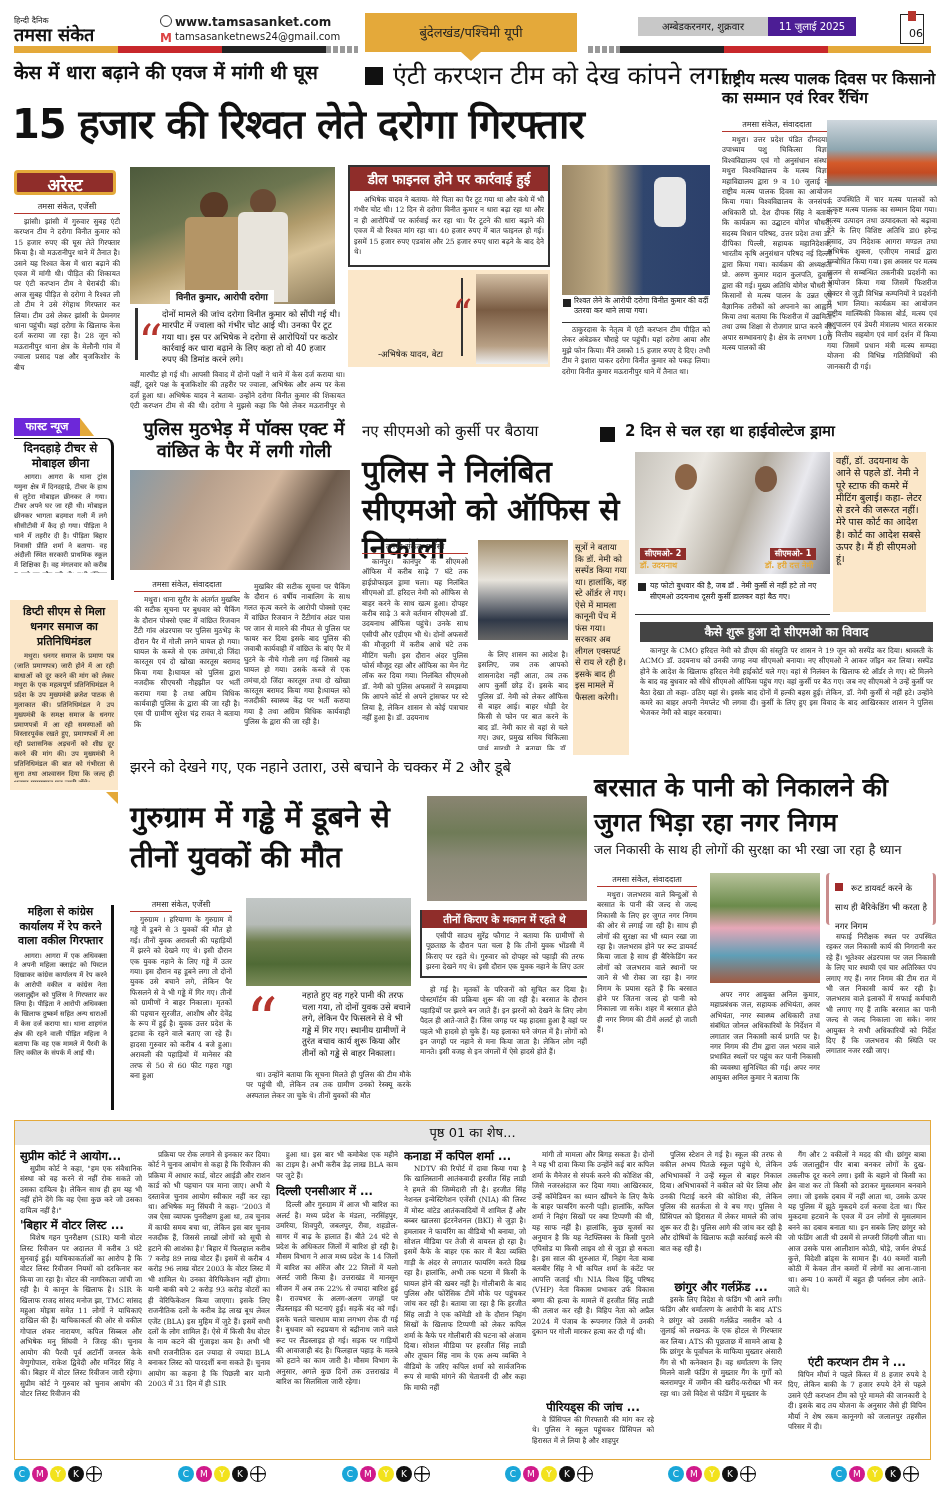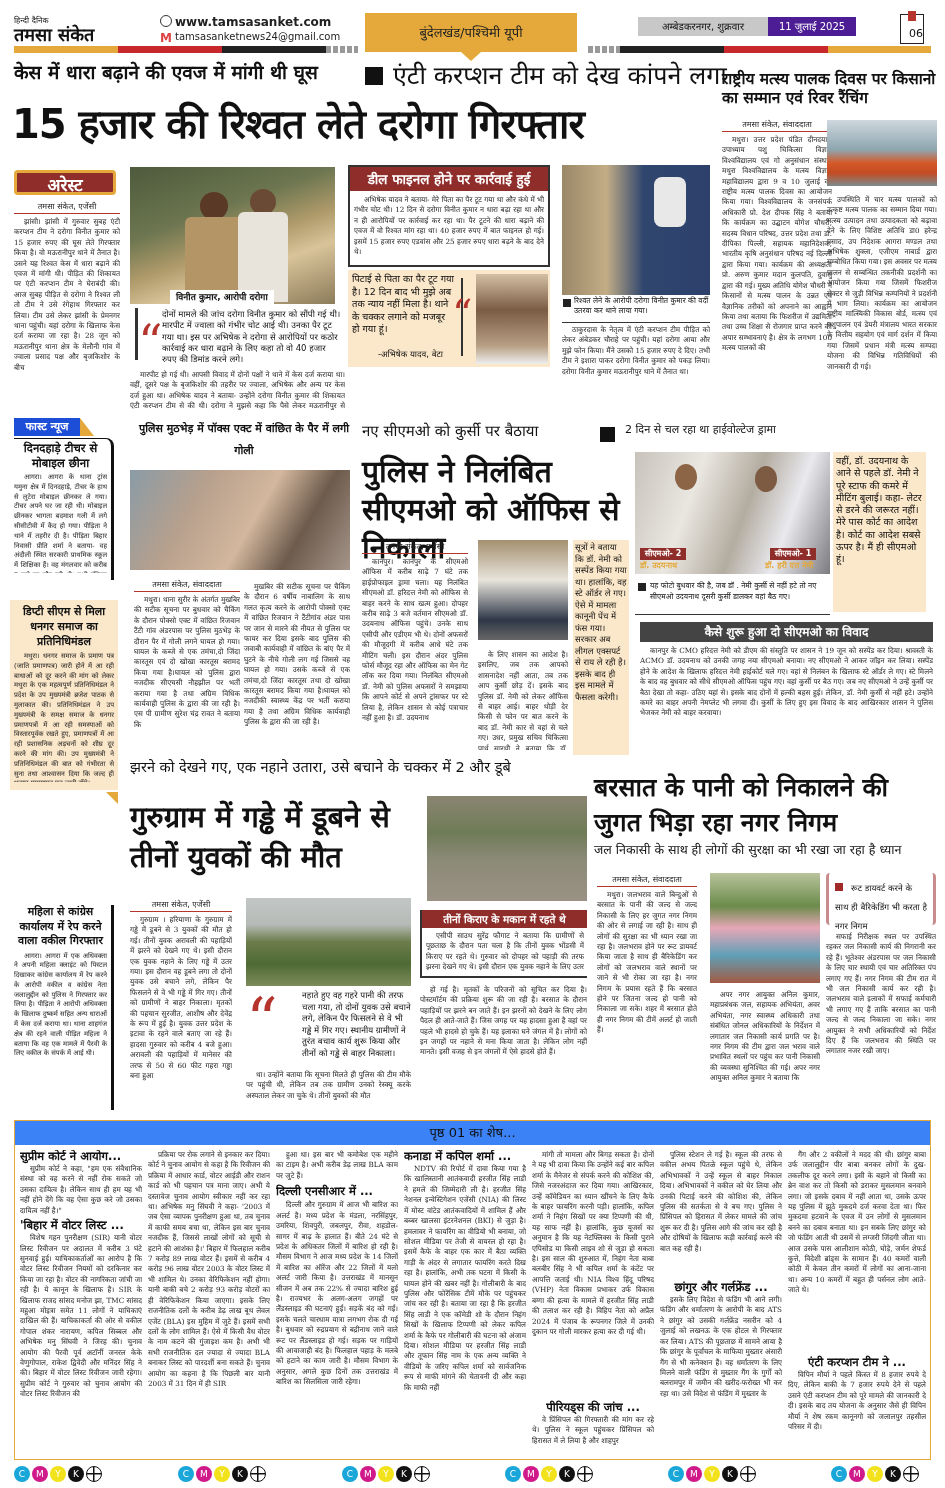--- a/index.html
+++ b/index.html
@@ -80,21 +80,20 @@
     <p>मारपीट हो गई थी। आपसी विवाद में दोनों पक्षों ने थाने में केस दर्ज कराया था। वहीं, दूसरे पक्ष के बृजकिशोर की तहरीर पर ज्वाला, अभिषेक और अन्य पर केस दर्ज हुआ था। अभिषेक यादव ने बताया- उन्होंने दरोगा विनीत कुमार की शिकायत एंटी करप्शन टीम से की थी। दरोगा ने मुझसे कहा कि पैसे लेकर मऊरानीपुर से अंबेडकर चौराहे पर बुलाया। निरीक्षक</p>
   </div>
 
 <div class="bordered" style="left:348px;top:165px;width:202px;height:102px;border-width:2px">
   <div class="redbox" style="left:0;top:0;width:198px;height:24px;font-size:13.5px;line-height:24px">डील फाइनल होने पर कार्रवाई हुई</div>
   <div class="txt" style="position:absolute;left:4px;top:28px;width:190px;height:70px;overflow:hidden">
       <p>अभिषेक यादव ने बताया- मेरे पिता का पैर टूट गया था और कंधे में भी गंभीर चोट थी। 12 दिन से दरोगा विनीत कुमार न धारा बढ़ा रहा था और न ही आरोपियों पर कार्रवाई कर रहा था। पैर टूटने की धारा बढ़ाने की एवज में वो रिश्वत मांग रहा था। 40 हजार रुपए में बात फाइनल हो गई। इसमें 15 हजार रुपए एडवांस और 25 हजार रुपए धारा बढ़ने के बाद देने थे।</p>
     </div>
 </div>
 <div class="abs" style="left:348px;top:270px;width:202px;height:97px;background:#fbe7c9">
-  <div class="hd" style="position:absolute;left:4px;top:3px;width:102px;font-size:9.5px;font-weight:normal;line-height:12.5px">पिटाई से पिता का पैर टूट गया है। 12 दिन बाद भी मुझे अब तक न्याय नहीं मिला है। थाने के चक्कर लगाने को मजबूर हो गया हूं।</div>
   <div class="hd" style="position:absolute;left:30px;top:80px;font-size:8.5px;font-weight:normal">-अभिषेक यादव, बेटा</div>
   <div style="position:absolute;left:113px;top:8px;width:2px;height:78px;background:#333"></div>
   <div style="position:absolute;left:104px;top:24px;font-size:40px;color:#b5352d;font-family:'DejaVu Serif',serif;line-height:1">“</div>
   <div style="position:absolute;left:128px;top:4px;width:72px;height:90px;background:linear-gradient(#d4bfa4,#7a5c43 40%,#b8a085 80%,#eee)"></div>
 </div>
 
 <div class="photo" style="left:562px;top:165px;width:148px;height:130px;background:linear-gradient(90deg,#9b8867 0%,#c2ad86 30%,#30466e 55%,#2c406b 100%)">
   <div style="position:absolute;left:92px;top:12px;width:32px;height:50px;background:#e8e8e8;border-radius:8px"></div>
 </div>
 <div class="abs" style="left:563px;top:299px;width:8px;height:8px;background:#222"></div>
@@ -109,21 +108,21 @@
   <div class="byline">तमसा संकेत, संवाददाता</div>
   <div class="txt" style="height:285px;overflow:hidden">
       <p>मथुरा। उत्तर प्रदेश पंडित दीनदयाल उपाध्याय पशु चिकित्सा विज्ञान विश्वविद्यालय एवं गो अनुसंधान संस्थान मथुरा विश्वविद्यालय के मत्स्य विज्ञान महाविद्यालय द्वारा 9 व 10 जुलाई को राष्ट्रीय मत्स्य पालक दिवस का आयोजन किया गया। विश्वविद्यालय के जनसंपर्क अधिकारी प्रो. देश दीपक सिंह ने बताया कि कार्यक्रम का उद्घाटन योगेश चौधरी, सदस्य विधान परिषद, उत्तर प्रदेश तथा डा. दीपिका पिल्ली, सहायक महानिदेशक, भारतीय कृषि अनुसंधान परिषद नई दिल्ली द्वारा किया गया। कार्यक्रम की अध्यक्षता प्रो. अरुण कुमार मदान कुलपति, दुवासु द्वारा की गई। मुख्य अतिथि योगेश चौधरी ने किसानों से मत्स्य पालन के उन्नत एवं वैज्ञानिक तरीकों को अपनाने का आह्वान किया तथा बताया कि फिशरीज में उद्यमिता तथा उच्च शिक्षा से रोजगार प्राप्त करने की अपार सम्भावनाएं है। क्षेत्र के लगभग 100 मत्स्य पालकों की</p>
     </div>
 </div>
 <div class="photo" style="left:827px;top:120px;width:110px;height:66px;background:linear-gradient(#cfd7dd 0%,#8ea6b0 45%,#d45a2a 65%,#c44b22 80%,#7c8c8e 100%)"></div>
 <div class="abs txt" style="left:827px;top:195px;width:110px;height:210px;overflow:hidden">
     <p>उपस्थिति में चार मत्स्य पालकों को उत्कृष्ट मत्स्य पालक का सम्मान दिया गया। मत्स्य उत्पादन तथा उत्पादकता को बढ़ावा देने के लिए विशिष्ट अतिथि डा0 हरेन्द्र प्रसाद, उप निदेशक आगरा मण्डल तथा अभिषेक शुक्ला, एजीएम नाबार्ड द्वारा सम्बोधित किया गया। इस अवसर पर मत्स्य पालन से सम्बन्धित तकनीकी प्रदर्शनी का आयोजन किया गया जिसमें फिशरीज सेक्टर से जुड़ी विभिन्न कम्पनियों ने प्रदर्शनी में भाग लिया। कार्यक्रम का आयोजन राष्ट्रीय मात्स्यिकी विकास बोर्ड, मत्स्य एवं पशुपालन एवं डेयरी मंत्रालय भारत सरकार के वित्तीय सहयोग एवं मार्ग दर्शन में किया गया जिसमें प्रधान मंत्री मत्स्य सम्पदा योजना की विभिन्न गतिविधियों की जानकारी दी गई।</p>
   </div>
 
-<div class="redbox" style="left:14px;top:418px;width:66px;height:18px;font-size:11px;line-height:18px;background:#1d4ed8">फास्ट न्यूज</div>
+<div class="redbox" style="left:14px;top:418px;width:66px;height:18px;font-size:11px;line-height:18px;background:#6d28d9">फास्ट न्यूज</div>
 <div class="abs" style="left:80px;top:418px;width:0;height:0;border-left:14px solid #e4a93a;border-top:18px solid transparent"></div>
 <div class="abs" style="left:14px;top:438px;width:100px;border-right:3px solid #111;border-top:1px solid #111;border-radius:0 8px 0 0;padding-right:4px;height:142px">
   <div class="hd" style="font-size:11.5px;text-align:center;line-height:15px;margin:2px 0">दिनदहाड़े टीचर से मोबाइल छीना</div>
   <div class="txt" style="height:100px;overflow:hidden;font-size:6.8px;line-height:9.8px">
       <p>आगरा। आगरा के थाना ट्रांस यमुना क्षेत्र में दिनदहाड़े, टीचर के हाथ से लुटेरा मोबाइल छीनकर ले गया। टीचर अपने घर जा रही थी। मोबाइल छीनकर भागता बदमाश गली में लगे सीसीटीवी में कैद हो गया। पीड़िता ने थाने में तहरीर दी है। पीड़िता बिहार निवासी प्रीति शर्मा ने बताया- वह अंदौली स्थित सरकारी प्राथमिक स्कूल में शिक्षिका हैं। वह मंगलवार को करीब 3 बजे घर लौट रही थी। तभी इंडियन बैंक के बराबर वाली गली में पैदल ही अपने घर जा रही थी।</p>
     </div>
 </div>
 <div class="abs" style="left:10px;top:600px;width:108px;height:190px;background:#fbe7c9;padding:4px">
   <div class="hd" style="font-size:11px;text-align:center;line-height:15px;margin-bottom:3px">डिप्टी सीएम से मिला धनगर समाज का प्रतिनिधिमंडल</div>
   <div class="txt" style="height:130px;overflow:hidden;font-size:6.8px;line-height:9.8px">
@@ -131,35 +130,35 @@
     </div>
 </div>
 <div class="abs" style="left:106px;top:792px;width:0;height:0;border-left:12px solid transparent;border-top:12px solid #e4a93a"></div>
 <div class="abs" style="left:14px;top:905px;width:100px;border-right:3px solid #111;height:205px;padding-right:4px">
   <div class="hd" style="font-size:11px;text-align:center;line-height:14.5px;margin-bottom:3px">महिला से कांग्रेस कार्यालय में रेप करने वाला वकील गिरफ्तार</div>
   <div class="txt" style="height:150px;overflow:hidden;font-size:6.8px;line-height:9.8px">
       <p>आगरा। आगरा में एक अधिवक्ता ने अपनी महिला क्लाइंट को पिस्टल दिखाकर कांग्रेस कार्यालय में रेप करने के आरोपी वकील व कांग्रेस नेता जलालुद्दीन को पुलिस ने गिरफ्तार कर लिया है। पीड़िता ने आरोपी अधिवक्ता के खिलाफ दुष्कर्म सहित अन्य धाराओं में केस दर्ज कराया था। थाना शाहगंज क्षेत्र की रहने वाली पीड़ित महिला ने बताया कि वह एक मामले में पैरवी के लिए वकील के संपर्क में आई थी।</p>
     </div>
 </div>
 
-<div class="abs hd" style="left:130px;top:418px;width:228px;text-align:center;font-size:11px;line-height:22px">पुलिस मुठभेड़ में पॉक्स एक्ट में वांछित के पैर में लगी गोली</div>
+<div class="abs hd" style="left:130px;top:418px;width:228px;text-align:center;font-size:18px;line-height:22px">पुलिस मुठभेड़ में पॉक्स एक्ट में वांछित के पैर में लगी गोली</div>
 <div class="photo" style="left:130px;top:470px;width:220px;height:100px;background:linear-gradient(120deg,#8a9ba6 0%,#b7a08d 30%,#d3b79e 55%,#6d5b4c 75%,#a5958a 100%)"></div>
 <div class="abs" style="left:134px;top:578px;width:106px">
   <div class="byline">तमसा संकेत, संवाददाता</div>
   <div class="txt" style="height:165px;overflow:hidden">
       <p>मथुरा। थाना सुरीर के अंतर्गत मुखबिर की सटीक सूचना पर बुधवार को चैकिंग के दौरान पोक्सो एक्ट में वांछित रिजवान टैंटी गांव अंडरपास पर पुलिस मुठभेड़ के दौरान पैर में गोली लगने घायल हो गया। घायल के कब्जे से एक तमंचा,दो जिंदा कारतूस एवं दो खोखा कारतूस बरामद किया गया है।घायल को पुलिस द्वारा नजदीक सीएचसी नौहझील पर भर्ती कराया गया है तथा अग्रिम विधिक कार्यवाही पुलिस के द्वारा की जा रही है। एस पी ग्रामीण सुरेश चंद्र रावत ने बताया कि</p>
     </div>
 </div>
 <div class="abs txt" style="left:244px;top:582px;width:106px;height:168px;overflow:hidden">
     <p>मुखबिर की सटीक सूचना पर चैकिंग के दौरान 6 वर्षीय नाबालिग के साथ गलत कृत्य करने के आरोपी पोक्सो एक्ट में वांछित रिजवान ने टैंटीगांव अंडर पास पर जान से मारने की नीयत से पुलिस पर फायर कर दिया इसके बाद पुलिस की जवाबी कार्यवाही में वांछित के बांए पैर में घुटने के नीचे गोली लग गई जिससे वह घायल हो गया। उसके कब्जे से एक तमंचा,दो जिंदा कारतूस तथा दो खोखा कारतूस बरामद किया गया है।घायल को नजदीकी स्वास्थ्य केंद्र पर भर्ती कराया गया है तथा अग्रिम विधिक कार्यवाही पुलिस के द्वारा की जा रही है।</p>
   </div>
 
 <div class="abs hd" style="left:362px;top:424px;font-size:15px;font-weight:normal">नए सीएमओ को कुर्सी पर बैठाया</div>
 <div class="abs" style="left:600px;top:427px;width:15px;height:15px;background:#111"></div>
-<div class="abs hd" style="left:625px;top:424px;font-size:11px;font-weight:normal">2 दिन से चल रहा था हाईवोल्टेज ड्रामा</div>
+<div class="abs hd" style="left:625px;top:424px;font-size:15px;font-weight:bold">2 दिन से चल रहा था हाईवोल्टेज ड्रामा</div>
 <div class="abs hd" style="left:362px;top:453px;width:265px;font-size:30px;line-height:38px">पुलिस ने निलंबित सीएमओ को ऑफिस से निकाला</div>
 <div class="abs" style="left:362px;top:540px;width:106px">
   <div class="byline">तमसा संकेत, एजेंसी</div>
   <div class="txt" style="height:200px;overflow:hidden">
       <p>कानपुर। कानपुर के सीएमओ ऑफिस में करीब साढ़े 7 घंटे तक हाईप्रोफाइल ड्रामा चला। यह निलंबित सीएमओ डॉ. हरिदत्त नेमी को ऑफिस से बाहर करने के साथ खत्म हुआ। दोपहर करीब साढ़े 3 बजे वर्तमान सीएमओ डॉ. उदयनाथ ऑफिस पहुंचे। उनके साथ एसीपी और एडीएम भी थे। दोनों अफसरों की मौजूदगी में करीब आधे घंटे तक मीटिंग चली। इस दौरान अंदर पुलिस फोर्स मौजूद रहा और ऑफिस का मेन गेट लॉक कर दिया गया। निलंबित सीएमओ डॉ. नेमी को पुलिस अफसरों ने समझाया कि आपने कोर्ट से अपने ट्रांसफर पर स्टे लिया है, लेकिन शासन से कोई पत्राचार नहीं हुआ है। डॉ. उदयनाथ</p>
     </div>
 </div>
 <div class="photo" style="left:478px;top:540px;width:90px;height:100px;background:linear-gradient(#a4906f,#e8e4dc 40%,#2f3848 80%,#666)"></div>
 <div class="abs txt" style="left:478px;top:650px;width:90px;height:100px;overflow:hidden">
     <p>के लिए शासन का आदेश है। इसलिए, जब तक आपको शासनादेश नहीं आता, तब तक आप कुर्सी छोड़ दें। इसके बाद पुलिस डॉ. नेमी को लेकर ऑफिस से बाहर आई। बाहर थोड़ी देर किसी से फोन पर बात करने के बाद डॉ. नेमी कार से वहां से चले गए। उधर, प्रमुख सचिव चिकित्सा पार्थ सारथी ने बताया कि डॉ. हरिदत्त नेमी को चिकित्सा स्वास्थ्य महानिदेशक ऑफिस से अटैच किया गया है। उनके खिलाफ विभागीय जांच के आदेश भी दिए गए हैं।</p>
@@ -225,21 +224,21 @@
   </div>
 <div class="abs" style="left:826px;top:873px;width:110px;height:52px;border-left:3px solid #c98c8c;border-right:3px solid #c98c8c;border-radius:4px;padding:3px 6px">
   <span style="display:inline-block;width:8px;height:8px;background:#a02a2a;margin-right:3px"></span>
   <span class="hd" style="font-size:8.5px;font-weight:normal;line-height:11.5px">रूट डायवर्ट करने के साथ ही बैरिकेडिंग भी करता है नगर निगम</span>
 </div>
 <div class="abs txt" style="left:826px;top:932px;width:110px;height:178px;overflow:hidden">
     <p>सफाई निरीक्षक स्थल पर उपस्थित रहकर जल निकासी कार्य की निगरानी कर रहे हैं। भूतेश्वर अंडरपास पर जल निकासी के लिए चार स्थायी एवं चार अतिरिक्त पंप लगाए गए हैं। नगर निगम की टीम रात में भी जल निकासी कार्य कर रही है। जलभराव वाले इलाकों में सफाई कर्मचारी भी लगाए गए हैं ताकि बरसात का पानी जल्द से जल्द निकाला जा सके। नगर आयुक्त ने सभी अधिकारियों को निर्देश दिए हैं कि जलभराव की स्थिति पर लगातार नजर रखी जाए।</p>
   </div>
 
 <div class="abs" style="left:14px;top:1120px;width:917px;height:340px;border:1.5px solid #e4a93a"></div>
-<div class="abs hd" style="left:15px;top:1121px;width:915px;height:24px;background:#3b82f6;text-align:center;font-size:13px;font-weight:normal;line-height:24px">पृष्ठ 01 का शेष...</div>
+<div class="abs hd" style="left:15px;top:1121px;width:915px;height:24px;background:#e5e5e5;text-align:center;font-size:13px;font-weight:normal;line-height:24px">पृष्ठ 01 का शेष...</div>
 
 <div class="abs" style="left:20px;top:1150px;width:122px;height:305px;overflow:hidden">
   <div class="hd" style="font-size:11.5px;margin-bottom:2px">सुप्रीम कोर्ट ने आयोग...</div>
   <div class="txt">
       <p>सुप्रीम कोर्ट ने कहा, "हम एक संवैधानिक संस्था को वह करने से नहीं रोक सकते जो उसका दायित्व है। लेकिन साथ ही हम यह भी नहीं होने देंगे कि वह ऐसा कुछ करे जो उसका दायित्व नहीं है।"</p>
     </div>
   <div class="hd" style="font-size:11.5px;margin:3px 0 2px">'बिहार में वोटर लिस्ट ...</div>
   <div class="txt">
       <p>विशेष गहन पुनरीक्षण (SIR) यानी वोटर लिस्ट रिवीजन पर अदालत में करीब 3 घंटे सुनवाई हुई। याचिकाकर्ताओं का आरोप है कि वोटर लिस्ट रिवीजन नियमों को दरकिनार कर किया जा रहा है। वोटर की नागरिकता जांची जा रही है। ये कानून के खिलाफ है। SIR के खिलाफ राजद सांसद मनोज झा, TMC सांसद महुआ मोइत्रा समेत 11 लोगों ने याचिकाएं दाखिल की हैं। याचिकाकर्ता की ओर से वकील गोपाल शंकर नारायण, कपिल सिब्बल और अभिषेक मनु सिंघवी ने जिरह की। चुनाव आयोग की पैरवी पूर्व अटॉर्नी जनरल केके वेणुगोपाल, राकेश द्विवेदी और मनिंदर सिंह ने की। बिहार में वोटर लिस्ट रिवीजन जारी रहेगा। सुप्रीम कोर्ट ने गुरुवार को चुनाव आयोग की वोटर लिस्ट रिवीजन की</p>
     </div>

